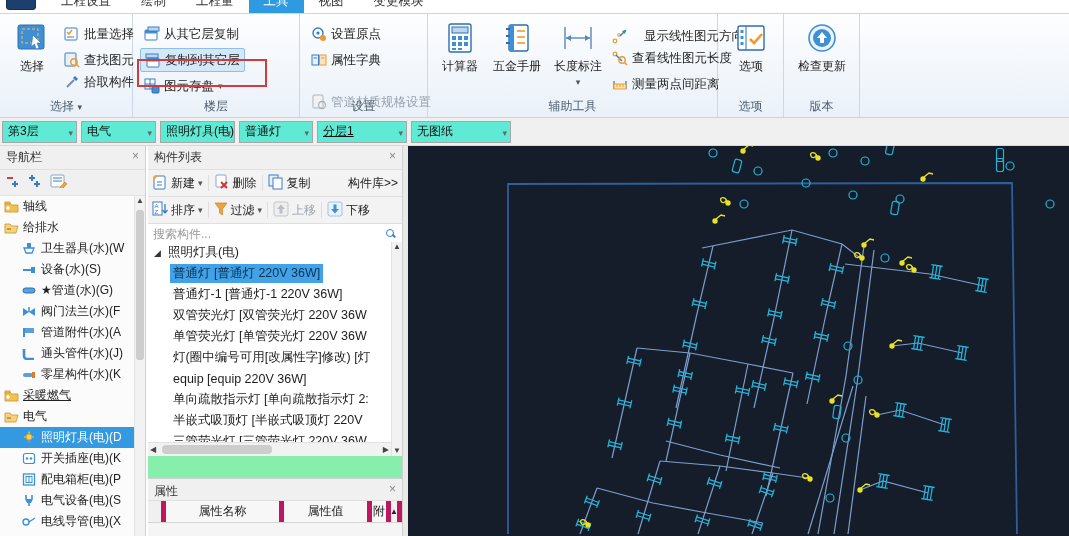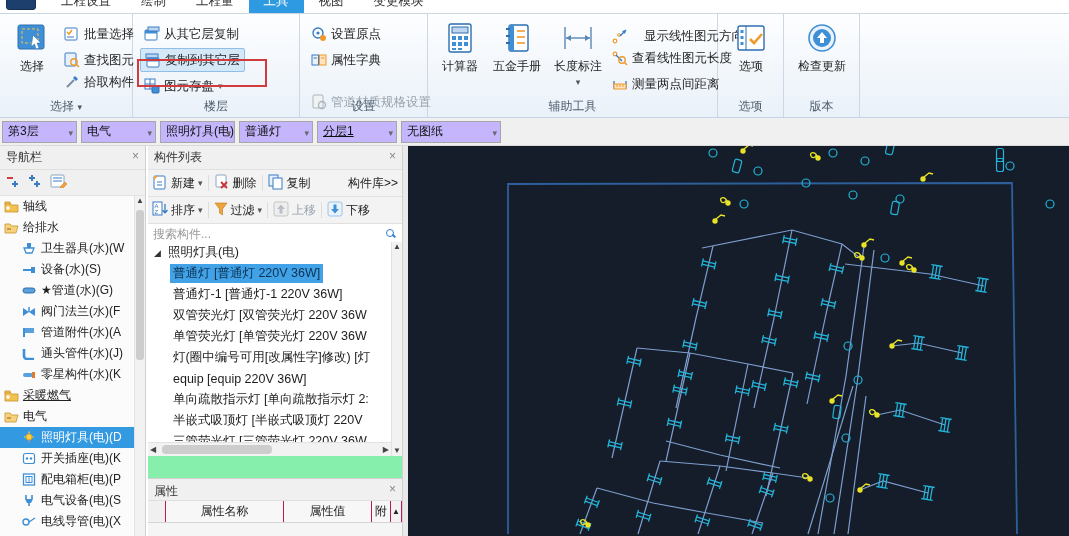--- a/index.html
+++ b/index.html
@@ -22,21 +22,21 @@
   .bigbtn .blabel{font-size:12px;color:#1e1e1e;white-space:nowrap;}
   .smallbtn{position:absolute;height:24px;display:flex;align-items:center;gap:4px;font-size:12.5px;color:#1e1e1e;padding:0 4px;white-space:nowrap;}
   .smallbtn.disabled{color:#9aa4ae;}
   .smallbtn .sic{width:16px;height:16px;flex:0 0 16px;}
   .hl{background:#d5e8f8;border:1px solid #8fbfe8;border-radius:2px;}
   .redbox{position:absolute;border:2px solid #d23b3b;pointer-events:none;}
   .dropcaret{font-size:9px;color:#555;}
 
   
   .combobar{position:absolute;left:0;top:118px;width:1069px;height:28px;background:#f0f0f0;border-bottom:1px solid #d9d9d9;display:flex;align-items:center;padding-left:2px;gap:4px;}
-  .combo{height:22px;background:#c4b5fd;border:1px solid #a6a6a6;display:flex;align-items:center;font-size:12px;color:#111;padding-left:5px;position:relative;}
+  .combo{height:22px;background:#5eead4;border:1px solid #a6a6a6;display:flex;align-items:center;font-size:12px;color:#111;padding-left:5px;position:relative;}
   .combo .caret{position:absolute;right:3px;top:6px;font-size:9px;color:#666;}
 
   
   .panel-h{height:24px;background:#f0f0f0;border-bottom:1px solid #e0e0e0;display:flex;align-items:center;font-size:12px;color:#333;padding:0 6px;position:relative;}
   .panel-h .x{position:absolute;right:6px;top:4px;color:#888;font-size:12px;line-height:12px;}
   .navpanel{position:absolute;left:0;top:146px;width:146px;height:390px;background:#f7f7f7;border-right:1px solid #d0d0d0;}
   .navtools{height:26px;background:#f0f0f0;border-bottom:1px solid #e3e3e3;display:flex;align-items:center;gap:6px;padding-left:6px;}
   .navtree{position:absolute;left:0;top:50px;right:11px;bottom:0;background:#fbfbfb;overflow:hidden;}
   .trow{height:21px;display:flex;align-items:center;font-size:12px;color:#222;white-space:nowrap;gap:4px;}
   .trow.sel{background:#3399e0;color:#fff;}
@@ -50,21 +50,21 @@
   .complist{position:absolute;left:0;top:96px;right:11px;height:200px;background:#fff;overflow:hidden;}
   .crow{height:21px;display:flex;align-items:center;font-size:12.5px;color:#1c1c1c;white-space:nowrap;}
   .crow .cselwrap{padding:1px 3px;}
   .crow.sel .cselwrap{background:#42a2e8;color:#0c3250;}
   .cvscroll{position:absolute;top:96px;right:0;width:11px;height:214px;background:#f2f2f2;border-left:1px solid #e2e2e2;font-size:8px;color:#444;text-align:center;}
   .hscroll{position:absolute;left:0;top:296px;right:11px;height:14px;background:#f2f2f2;border-top:1px solid #e2e2e2;font-size:8px;color:#444;}
   .hscroll .thumb{position:absolute;left:14px;top:2px;width:110px;height:9px;background:#cdcdcd;border-radius:4px;}
 
   .proppanel{position:absolute;left:148px;top:478px;width:255px;height:58px;background:#f5f5f5;border-right:1px solid #d0d0d0;border-top:1px solid #d0d0d0;}
   .ptable{display:flex;height:22px;border-bottom:1px solid #d5d5d5;background:#f7f7f7;}
-  .pcell{border-right:1px solid #be185d;font-size:12px;color:#222;display:flex;align-items:center;justify-content:center;}
+  .pcell{border-right:5px solid #be185d;font-size:12px;color:#222;display:flex;align-items:center;justify-content:center;}
 
   
   .canvas{position:absolute;left:408px;top:146px;width:661px;height:390px;background:#141d29;}
   .gapstrip{position:absolute;left:403px;top:146px;width:5px;height:390px;background:#e9e9e9;}
 
   .mag{display:inline-block;width:10px;height:10px;position:relative;}
   .mag::before{content:"";position:absolute;left:0;top:0;width:6px;height:6px;border:1.5px solid #2f7fd0;border-radius:50%;}
   .mag::after{content:"";position:absolute;left:6px;top:6px;width:4px;height:1.6px;background:#2f7fd0;transform:rotate(45deg);}
 </style>
 </head>
@@ -312,21 +312,21 @@
         <span class="caret">▾</span>
       </div>
       <div class="combo" style="width: 75px;">
         <span>照明灯具(电)</span>
         <span class="caret">▾</span>
       </div>
       <div class="combo" style="width: 74px;">
         <span>普通灯</span>
         <span class="caret">▾</span>
       </div>
-      <div class="combo" style="width: 80px; text-decoration: underline;">
+      <div class="combo" style="width: 90px; text-decoration: underline;">
         <span>分层1</span>
         <span class="caret">▾</span>
       </div>
       <div class="combo" style="width: 100px;">
         <span>无图纸</span>
         <span class="caret">▾</span>
       </div>
     </div>
 
   <div class="navpanel">

